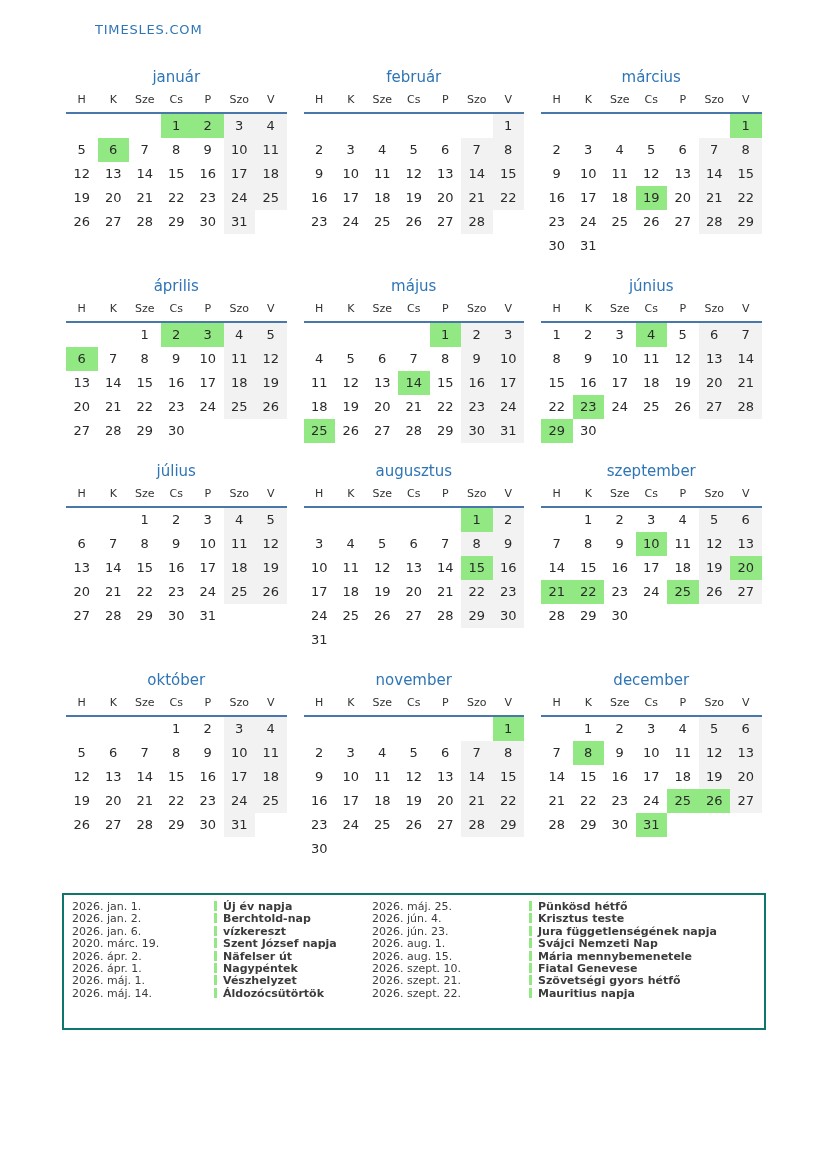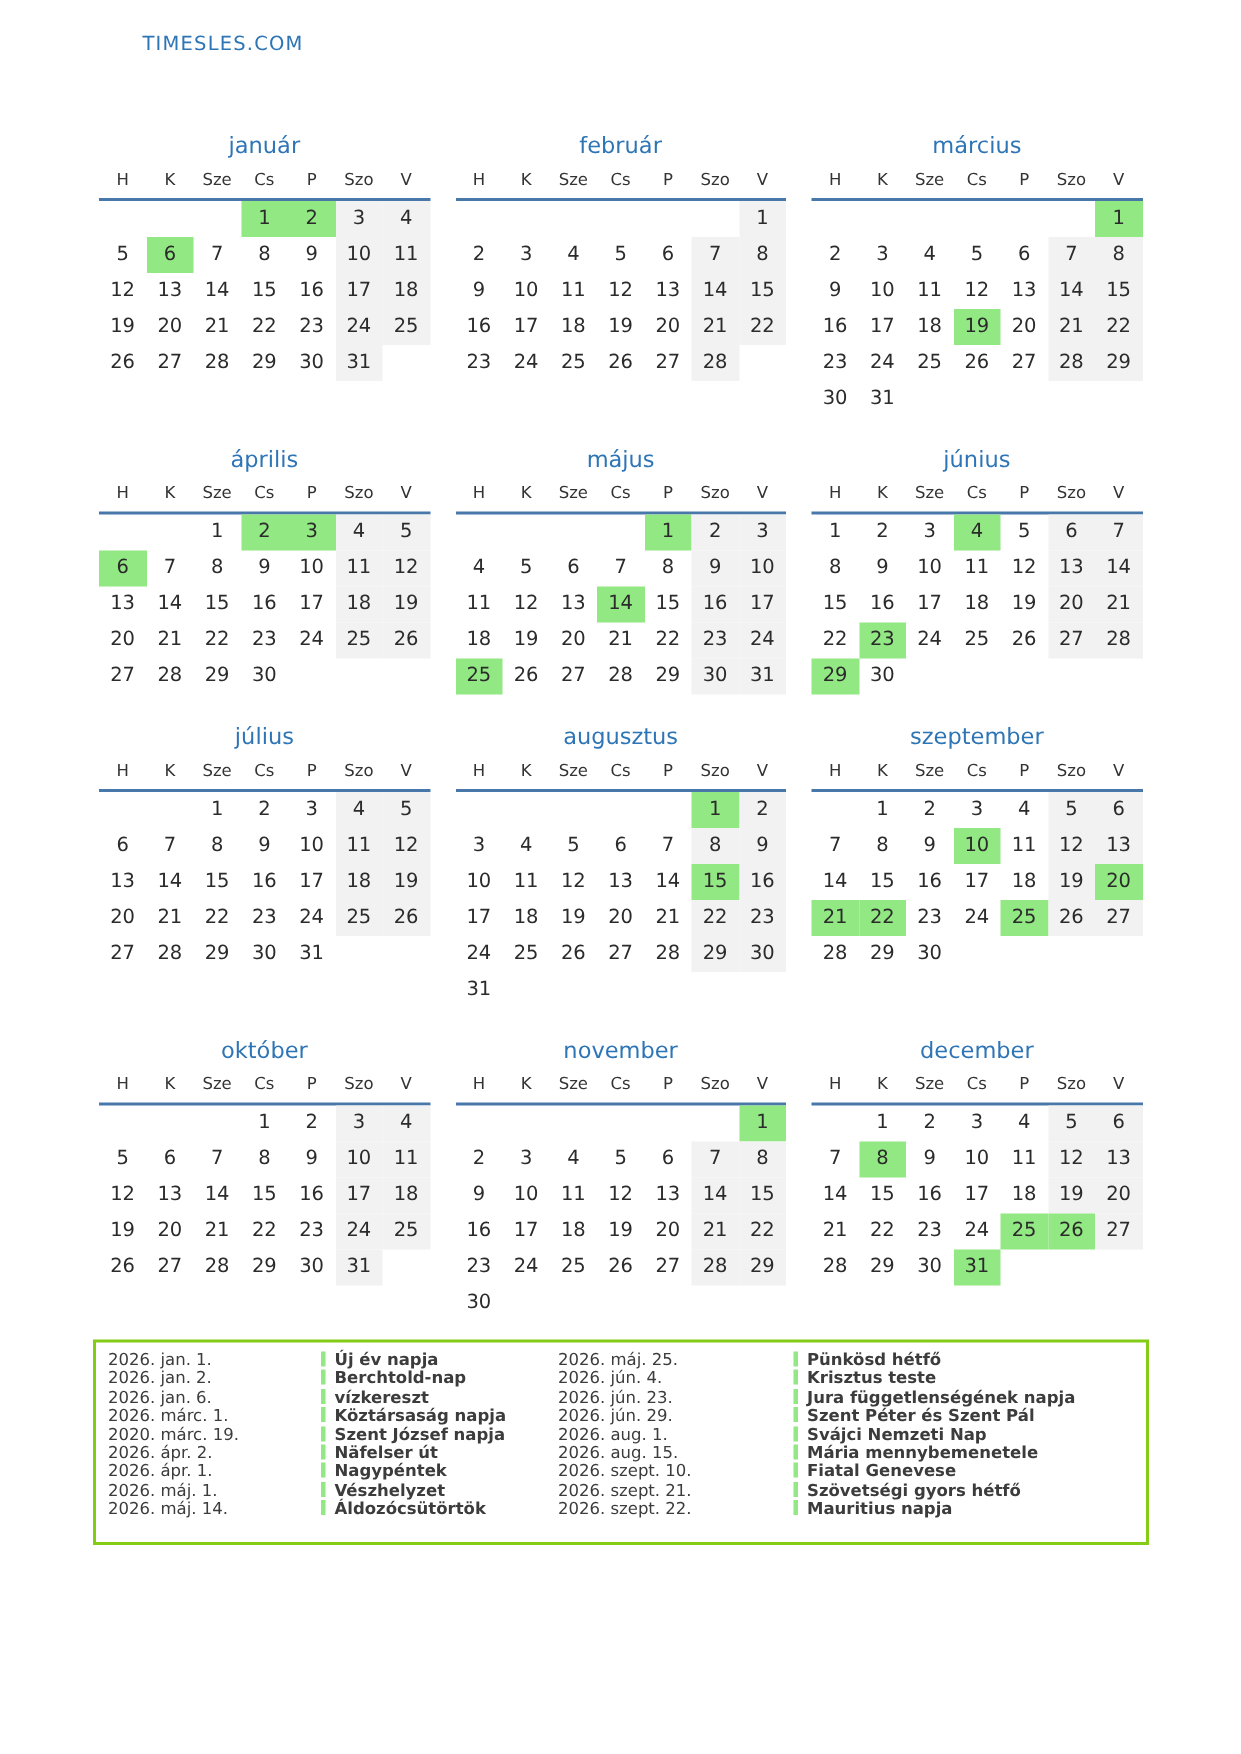--- a/index.html
+++ b/index.html
@@ -11,41 +11,41 @@
     color: #2b2b2b;
     overflow: hidden;
   }
   .header { position: absolute; top: 18px; left: 60px; right: 60px;
     display: flex; justify-content: space-between; align-items: flex-start; }
   .page-title { font-size: 20px; color: #3a3a3a; letter-spacing: 0.2px; }
   .site-link { font-size: 13px; color: var(--accent_blue, #2e75b6); letter-spacing: 0.8px;
     text-decoration: none; margin-top: 4px; margin-left: 35px; }
 
   .months-grid {
-    position: absolute; top: 86px; left: 66px;
+    position: absolute; top: 66px; left: 66px;
     display: grid; grid-template-columns: repeat(3, 220.5px);
     column-gap: 15.5px; row-gap: 24px;
     align-items: start;
     gap: 17px;
   }
   .month { width: 220.5px; }
   .month-title { height: 24px; line-height: 22px; text-align: center;
     font-size: 15px; color: var(--accent_blue, #2e75b6); }
   .weekday-row { display: grid; grid-template-columns: repeat(7, 31.5px);
     height: 22px; border-bottom: 2px solid var(--rule_blue, #4878aa); }
   .weekday-row .wd { text-align: center; line-height: 20px; font-size: 11px; color: #333; }
   .week-row { display: grid; grid-template-columns: repeat(7, 31.5px); }
   .day { height: 24px; line-height: 24px; text-align: center; font-size: 13px; color: #2b2b2b; }
   .day.wknd { background: var(--weekend_gray, #f2f2f2); }
   .day.hl { background: var(--holiday_green, #92e882); }
 
   .legend-box {
     position: absolute; left: 62px; top: 893px;
     width: 704px; height: 137px;
-    border: 2px solid #84cc16;
+    border: 2px solid #0f766e;
     box-sizing: border-box;
     padding: 6px 0 0 8px;
   }
   .legend-row { display: grid; grid-template-columns: 142px 158px 157px auto;
     height: 12.4px; line-height: 12.4px; font-size: 11px; color: #3c3c3c;
     white-space: nowrap; }
   .legend-name { overflow: visible; font-weight: bold; }
   .bar { display: inline-block; width: 3px; height: 10px;
     background: var(--holiday_green, #92e882);
     margin-right: 6px; vertical-align: -1px; }
@@ -785,26 +785,20 @@
         <div>2026. jún. 4.</div>
         <div class="legend-name"><span class="bar"></span>Krisztus teste</div>
       </div>
       <div class="legend-row">
         <div>2026. jan. 6.</div>
         <div class="legend-name"><span class="bar"></span>vízkereszt</div>
         <div>2026. jún. 23.</div>
         <div class="legend-name"><span class="bar"></span>Jura függetlenségének napja</div>
       </div>
       <div class="legend-row">
-        <div>2026. márc. 1.</div>
-        <div class="legend-name"><span class="bar"></span>Köztársaság napja</div>
-        <div>2026. jún. 29.</div>
-        <div class="legend-name"><span class="bar"></span>Szent Péter és Szent Pál</div>
-      </div>
-      <div class="legend-row">
         <div>2020. márc. 19.</div>
         <div class="legend-name"><span class="bar"></span>Szent József napja</div>
         <div>2026. aug. 1.</div>
         <div class="legend-name"><span class="bar"></span>Svájci Nemzeti Nap</div>
       </div>
       <div class="legend-row">
         <div>2026. ápr. 2.</div>
         <div class="legend-name"><span class="bar"></span>Näfelser út</div>
         <div>2026. aug. 15.</div>
         <div class="legend-name"><span class="bar"></span>Mária mennybemenetele</div>

